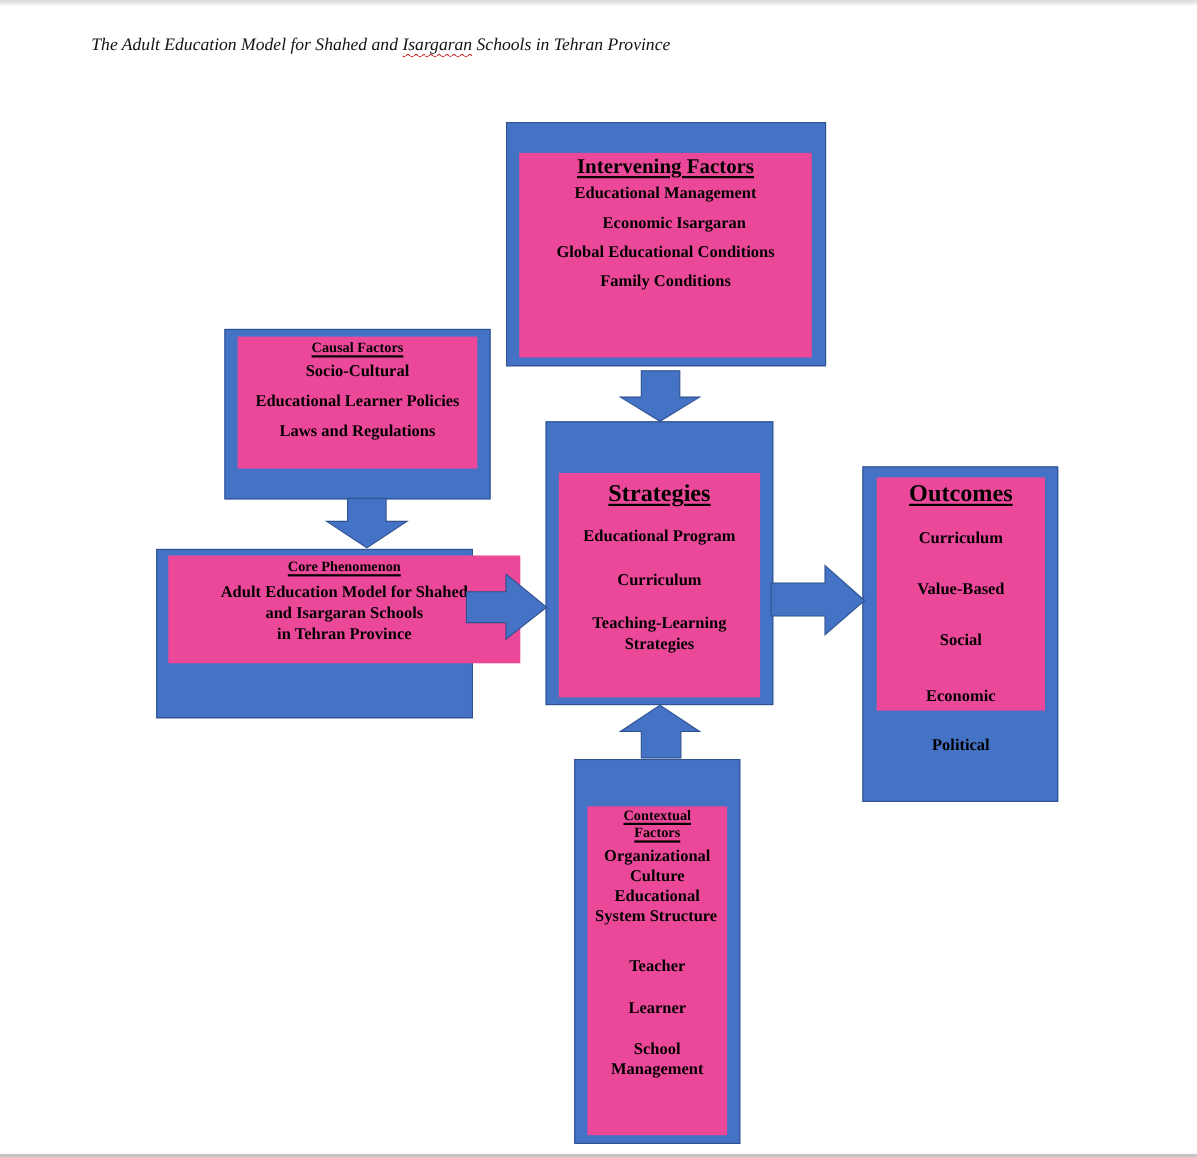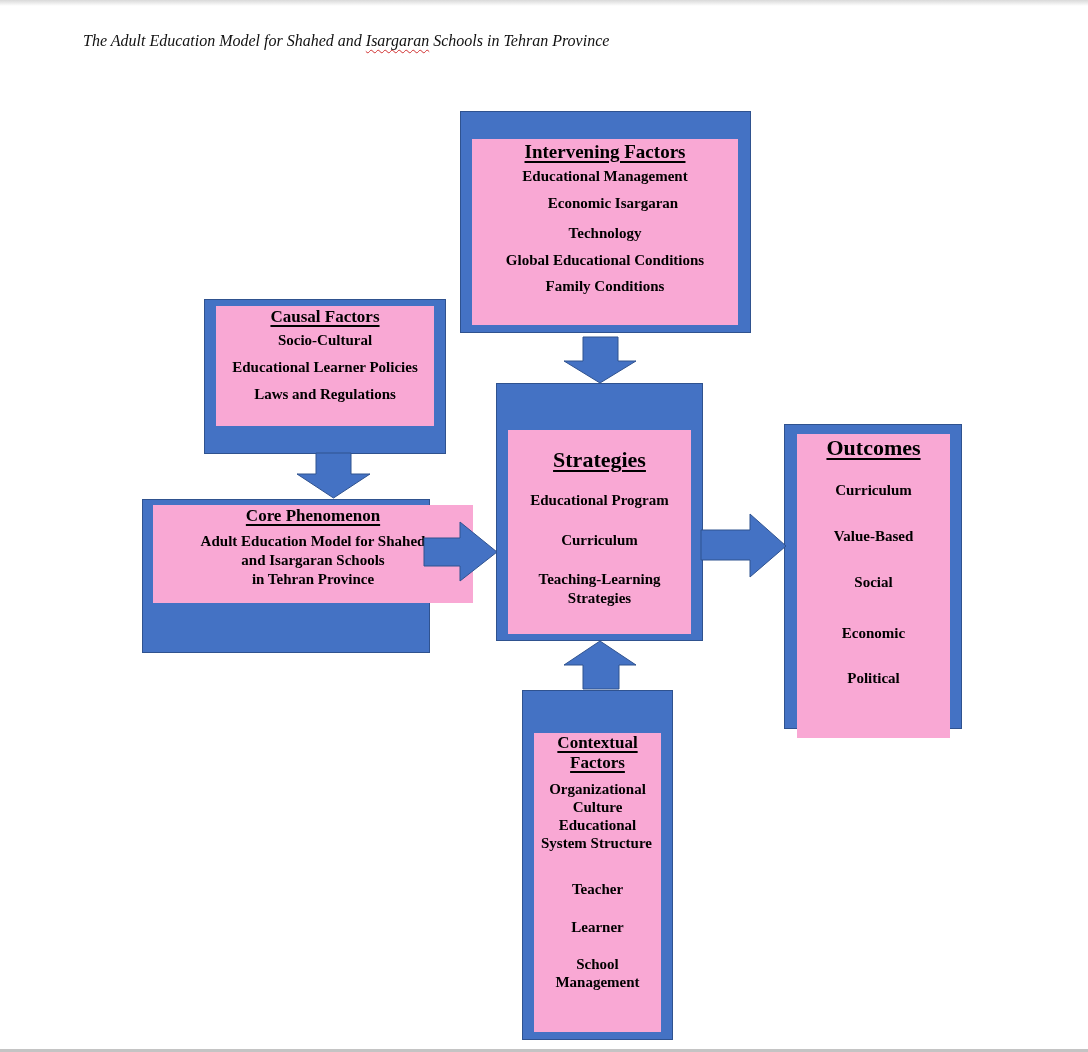--- a/index.html
+++ b/index.html
@@ -19,46 +19,45 @@
     position: absolute; left: 83px; top: 32px; font-style: italic; font-size: 16px; color: #111;
     white-space: nowrap;
   }
   .doc-title .spell {
     text-decoration: underline wavy #d03030; text-decoration-thickness: 1px; text-underline-offset: 3px;
   }
   .outer {
     position: absolute; background: #4472c4; border: 1.5px solid #2f528f; box-sizing: border-box;
   }
   .inner {
-    position: absolute; background: #f9a8d4; box-sizing: border-box;
+    position: absolute; background: #ec4899; box-sizing: border-box;
     text-align: center; color: #000; font-weight: bold;
   }
   .heading {
-    display: inline-block; font-size: 17px; text-decoration: underline; text-underline-offset: 3px;
+    display: inline-block; font-size: 13px; text-decoration: underline; text-underline-offset: 3px;
     text-decoration-thickness: 2px; line-height: 1.2;
   }
   .item { font-size: 15px; line-height: 1.2; }
   svg.arrow { position: absolute; overflow: visible; }
   svg.arrow polygon { fill: #4472c4; stroke: #2f528f; stroke-width: 1; }
 </style>
 </head>
 <body>
 
 <div class="top-shadow"></div>
 
 <div class="doc-title">
   <span>The Adult Education Model for Shahed and </span><span class="spell">Isargaran</span><span> Schools in Tehran Province</span>
 </div>
 
 <div class="outer" style="left:460px;top:111px;width:291px;height:222px;"></div>
 <div class="inner" style="left:472px;top:139px;width:266px;height:186px;padding-top:2px;">
   <div class="heading" style="font-size:19px;">Intervening Factors</div>
   <div class="item" style="margin-top:3px;">Educational Management</div>
   <div class="item" style="margin-top:9px;padding-left:16px;">Economic Isargaran</div>
-  <div class="item" style="margin-top:12px;">Technology</div>
   <div class="item" style="margin-top:9px;">Global Educational Conditions</div>
   <div class="item" style="margin-top:8px;">Family Conditions</div>
 </div>
 
 <div class="outer" style="left:204px;top:299px;width:242px;height:155px;"></div>
 <div class="inner" style="left:216px;top:306px;width:218px;height:120px;padding-top:1px;">
   <div class="heading">Causal Factors</div>
   <div class="item" style="margin-top:4px;">Socio-Cultural</div>
   <div class="item" style="margin-top:9px;">Educational Learner Policies</div>
   <div class="item" style="margin-top:9px;">Laws and Regulations</div>
@@ -66,30 +65,30 @@
 
 <div class="outer" style="left:142px;top:499px;width:288px;height:154px;"></div>
 <div class="inner" style="left:153px;top:505px;width:320px;height:98px;padding-top:1px;">
   <div class="heading">Core Phenomenon</div>
   <div class="item" style="margin-top:6px;">Adult Education Model for Shahed</div>
   <div class="item" style="margin-top:1px;">and Isargaran Schools</div>
   <div class="item" style="margin-top:1px;">in Tehran Province</div>
 </div>
 
 <div class="outer" style="left:496px;top:383px;width:207px;height:258px;"></div>
-<div class="inner" style="left:508px;top:430px;width:183px;height:204px;padding-top:17px;">
+<div class="inner" style="left:508px;top:430px;width:183px;height:204px;padding-top:5px;">
   <div class="heading" style="font-size:22px;">Strategies</div>
   <div class="item" style="margin-top:18px;">Educational Program</div>
   <div class="item" style="margin-top:22px;">Curriculum</div>
   <div class="item" style="margin-top:21px;">Teaching-Learning</div>
   <div class="item" style="margin-top:1px;">Strategies</div>
 </div>
 
 <div class="outer" style="left:784px;top:424px;width:178px;height:305px;"></div>
-<div class="inner" style="left:797px;top:434px;width:153px;height:304px;padding-top:1px;">
+<div class="inner" style="left:797px;top:434px;width:153px;height:212px;padding-top:1px;">
   <div class="heading" style="font-size:22px;">Outcomes</div>
   <div class="item" style="margin-top:20px;">Curriculum</div>
   <div class="item" style="margin-top:28px;">Value-Based</div>
   <div class="item" style="margin-top:28px;">Social</div>
   <div class="item" style="margin-top:33px;text-align:center;">Economic</div>
   <div class="item" style="margin-top:27px;">Political</div>
 </div>
 
 <div class="outer" style="left:522px;top:690px;width:151px;height:350px;"></div>
 <div class="inner" style="left:534px;top:733px;width:127px;height:299px;padding-top:0px;">

